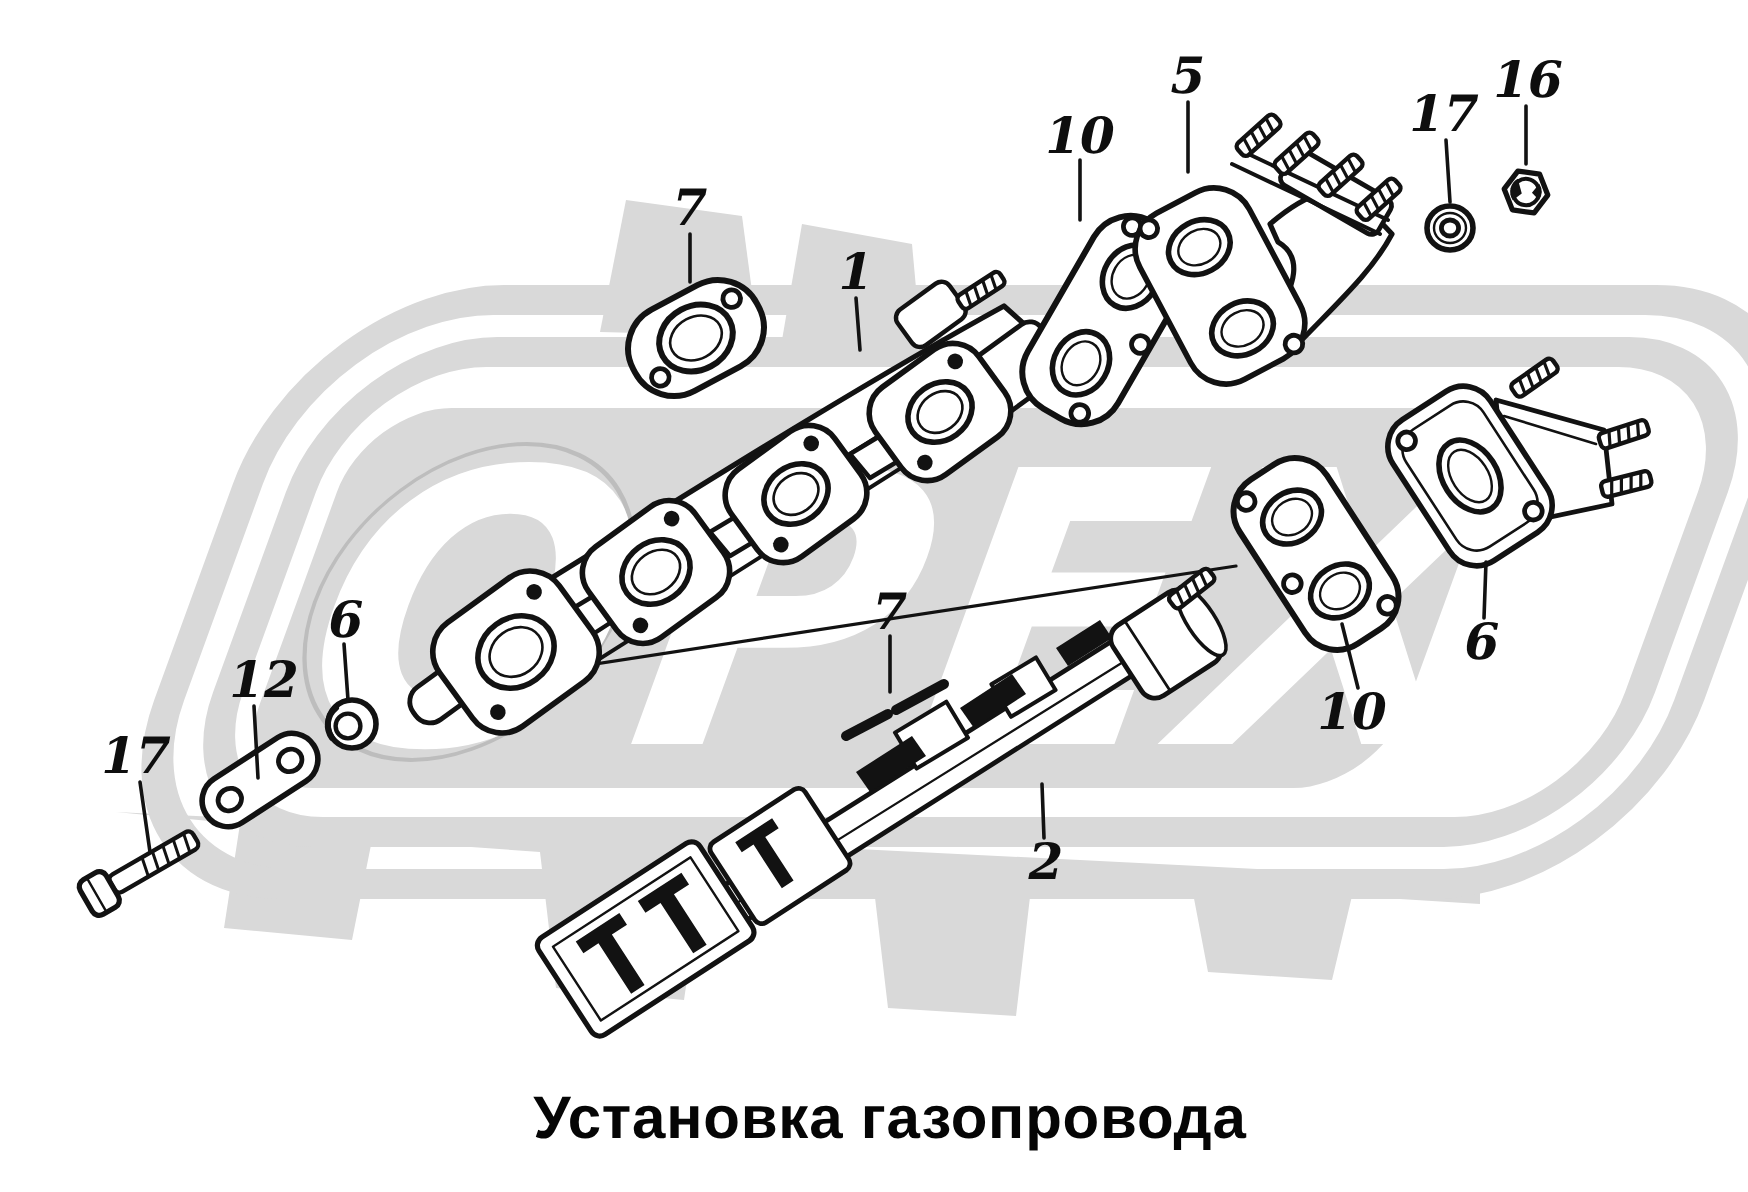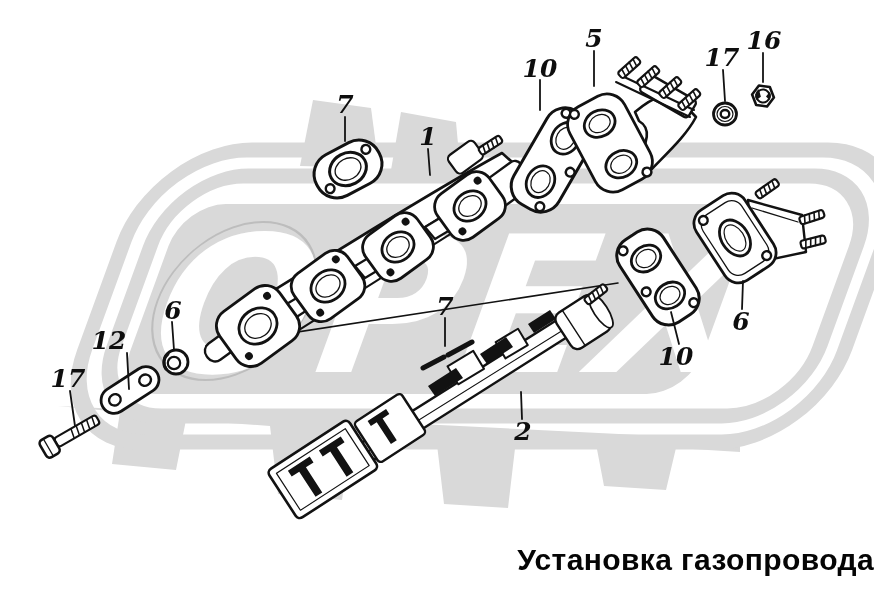--- a/index.html
+++ b/index.html
@@ -1,21 +1,21 @@
 <!DOCTYPE html>
 <html><head>
 <meta charset="utf-8">
 <style>
   html,body{margin:0;padding:0;background:#ffffff;}
   .stage{position:relative;width:874px;height:596px;background:#ffffff;overflow:hidden;
          font-family:"DejaVu Serif", serif;}
   .stage svg{position:absolute;left:0;top:0;}
   .lbl{position:absolute;transform:translate(-50%,-50%);
        font:italic 700 25px "DejaVu Serif", serif;color:#0e0e0e;white-space:nowrap;}
-  .caption{position:absolute;left:16px;right:0;top:543px;text-align:right;
+  .caption{position:absolute;left:16px;right:0;top:543px;text-align:center;
            font:700 30px "Liberation Sans", sans-serif;letter-spacing:.4px;color:#050505;}
 </style>
 </head>
 <body>
 
 <div class="stage">
 
 <svg width="874" height="596" viewBox="0 0 874 596">
   <defs>
     <g id="stud">
@@ -271,18 +271,18 @@
 <div class="lbl" style="left:428px;top:136px">1</div>
 <div class="lbl" style="left:540px;top:68px">10</div>
 <div class="lbl" style="left:594px;top:38px">5</div>
 <div class="lbl" style="left:722px;top:57px">17</div>
 <div class="lbl" style="left:764px;top:40px">16</div>
 <div class="lbl" style="left:741px;top:321px">6</div>
 <div class="lbl" style="left:676px;top:356px">10</div>
 <div class="lbl" style="left:523px;top:431px">2</div>
 <div class="lbl" style="left:445px;top:306px">7</div>
 <div class="lbl" style="left:173px;top:310px">6</div>
-<div class="lbl" style="left:109px;top:340px">12</div>
+<div class="lbl" style="left:132px;top:340px">12</div>
 <div class="lbl" style="left:68px;top:378px">17</div>
 
 <div class="caption">Установка газопровода</div>
 
 </div>
 
 </body></html>

